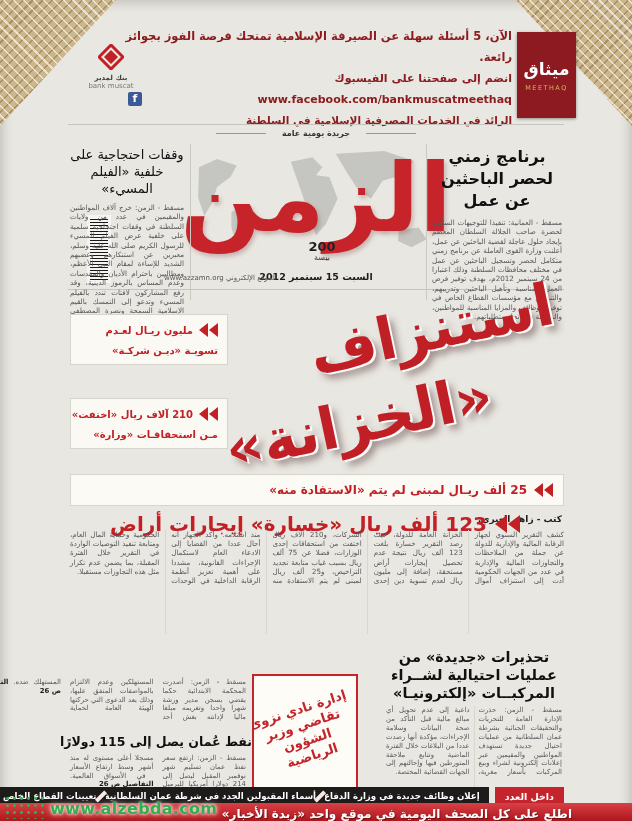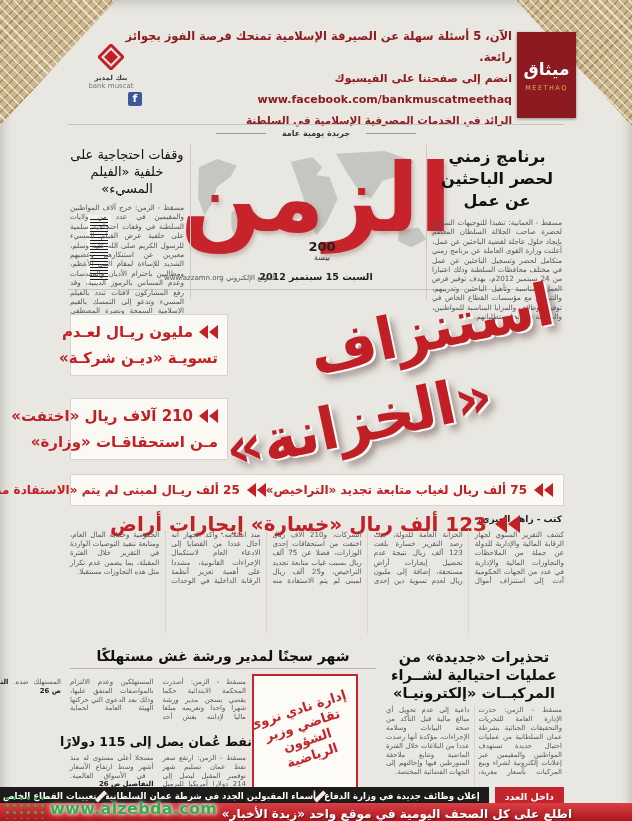--- a/index.html
+++ b/index.html
@@ -64,21 +64,21 @@
   .hero .w2{font-size:58px;line-height:76px;text-align:left;padding-left:2px;white-space:nowrap;}
   
   .chev{display:inline-flex;gap:1px;}
   .chev i{width:0;height:0;border-top:7px solid transparent;border-bottom:7px solid transparent;border-right:9px solid #c32026;display:block;}
   .chev.big i{border-top-width:9px;border-bottom-width:9px;border-right-width:12px;}
   
   .teaser{position:absolute;left:70px;width:158px;background:#faf9f4;border:1px solid #d7d4cb;
       padding:8px 9px;direction:rtl;display:flex;flex-direction:column;gap:8px;box-sizing:border-box;}
   .teaser.t1{top:314px;}.teaser.t2{top:398px;}
   .teaser .row{display:flex;align-items:center;gap:6px;}
-  .teaser .txt{font-size:15px;font-weight:bold;color:#c32026;white-space:nowrap;}
+  .teaser .txt{font-size:10px;font-weight:bold;color:#c32026;white-space:nowrap;}
   
   .strip{position:absolute;left:70px;top:474px;width:494px;height:32px;background:#fbfaf5;border:1px solid #d7d4cb;
       display:flex;direction:rtl;align-items:center;justify-content:space-between;padding:0 10px;box-sizing:border-box;}
   .strip .seg{display:flex;align-items:center;gap:7px;}
   .strip .txt{font-size:12px;font-weight:bold;color:#c32026;white-space:nowrap;}
   
   .byline{position:absolute;left:452px;top:514px;width:110px;font-size:9px;font-weight:bold;color:#222;direction:rtl;text-align:right;}
   .h123{position:absolute;left:152px;top:512px;width:326px;display:flex;direction:rtl;align-items:center;justify-content:center;gap:8px;}
   .h123 .txt{font-size:20px;font-weight:bold;color:#c32026;white-space:nowrap;}
   .main-text{position:absolute;left:70px;top:530px;width:494px;height:104px;column-count:5;column-gap:12px;
@@ -218,27 +218,20 @@
       <span class="txt">مـن استحقاقـات «وزارة»</span>
     </div>
   </div>
 
   <div class="strip">
     <div class="seg">
       <span class="chev">
           <i></i>
           <i></i>
         </span>
-      <span class="txt">75 ألف ريال لغياب متابعة تجديد «التراخيص»</span>
-    </div>
-    <div class="seg">
-      <span class="chev">
-          <i></i>
-          <i></i>
-        </span>
       <span class="txt">25 ألف ريـال لمبنى لم يتم «الاستفادة منه»</span>
     </div>
   </div>
 
   <div class="byline">كتب - زاهر العبري:</div>
 
   <div class="h123">
     <span class="chev big">
         <i></i>
         <i></i>
@@ -248,21 +241,20 @@
 
   <div class="main-text">كشف التقرير السنوي لجهاز الرقابة المالية والإدارية للدولة عن جملة من الملاحظات والتجاوزات المالية والإدارية في عدد من الجهات الحكومية أدت إلى استنزاف أموال الخزانة العامة للدولة، حيث رصد التقرير خسارة بلغت 123 ألف ريال نتيجة عدم تحصيل إيجارات أراض مستحقة، إضافة إلى مليون ريال لعدم تسوية دين إحدى الشركات، و210 آلاف ريال اختفت من استحقاقات إحدى الوزارات، فضلا عن 75 ألف ريال بسبب غياب متابعة تجديد التراخيص، و25 ألف ريال لمبنى لم يتم الاستفادة منه منذ استلامه. وأكد الجهاز أنه أحال عددا من القضايا إلى الادعاء العام لاستكمال الإجراءات القانونية، مشددا على أهمية تعزيز أنظمة الرقابة الداخلية في الوحدات الحكومية وحماية المال العام، ومتابعة تنفيذ التوصيات الواردة في التقرير خلال الفترة المقبلة، بما يضمن عدم تكرار مثل هذه التجاوزات مستقبلا.</div>
 
   <div class="nizwa">
     <div class="t">إدارة نادي نزوى تقاضي وزير الشؤون الرياضية</div>
   </div>
 
   <div class="fraud-h">تحذيرات «جديدة» من عمليات احتيالية لشــراء المركبــات «إلكترونيـا»</div>
   <div class="fraud-body">مسقط - الزمن: حذرت الإدارة العامة للتحريات والتحقيقات الجنائية بشرطة عمان السلطانية من عمليات احتيال جديدة تستهدف المواطنين والمقيمين عبر إعلانات إلكترونية لشراء وبيع المركبات بأسعار مغرية، داعية إلى عدم تحويل أي مبالغ مالية قبل التأكد من صحة البيانات وسلامة الإجراءات، مؤكدة أنها رصدت عددا من البلاغات خلال الفترة الماضية وتتابع ملاحقة المتورطين فيها وإحالتهم إلى الجهات القضائية المختصة.</div>
 
-  <div class="court-h">شهر سجنًا لمدير ورشة غش مستهلكًا</div>
   <div class="court-body">
     <span>مسقط - الزمن: أصدرت المحكمة الابتدائية حكما يقضي بسجن مدير ورشة شهرا واحدا وتغريمه مبلغا ماليا لإدانته بغش أحد المستهلكين وعدم الالتزام بالمواصفات المتفق عليها، وذلك بعد الدعوى التي حركتها الهيئة العامة لحماية المستهلك ضده. </span>
     <span class="more">التفاصيل ص 26</span>
   </div>
 
   <div class="oil-h">نفط عُمان يصل إلى 115 دولارًا</div>
   <div class="oil-body">
     <span>مسقط - الزمن: ارتفع سعر نفط عمان تسليم شهر نوفمبر المقبل ليصل إلى 214 دولارا أمريكيا للبرميل مسجلا أعلى مستوى له منذ أشهر وسط ارتفاع الأسعار في الأسواق العالمية. </span>
     <span class="more">التفاصيل ص 26</span>
   </div>

